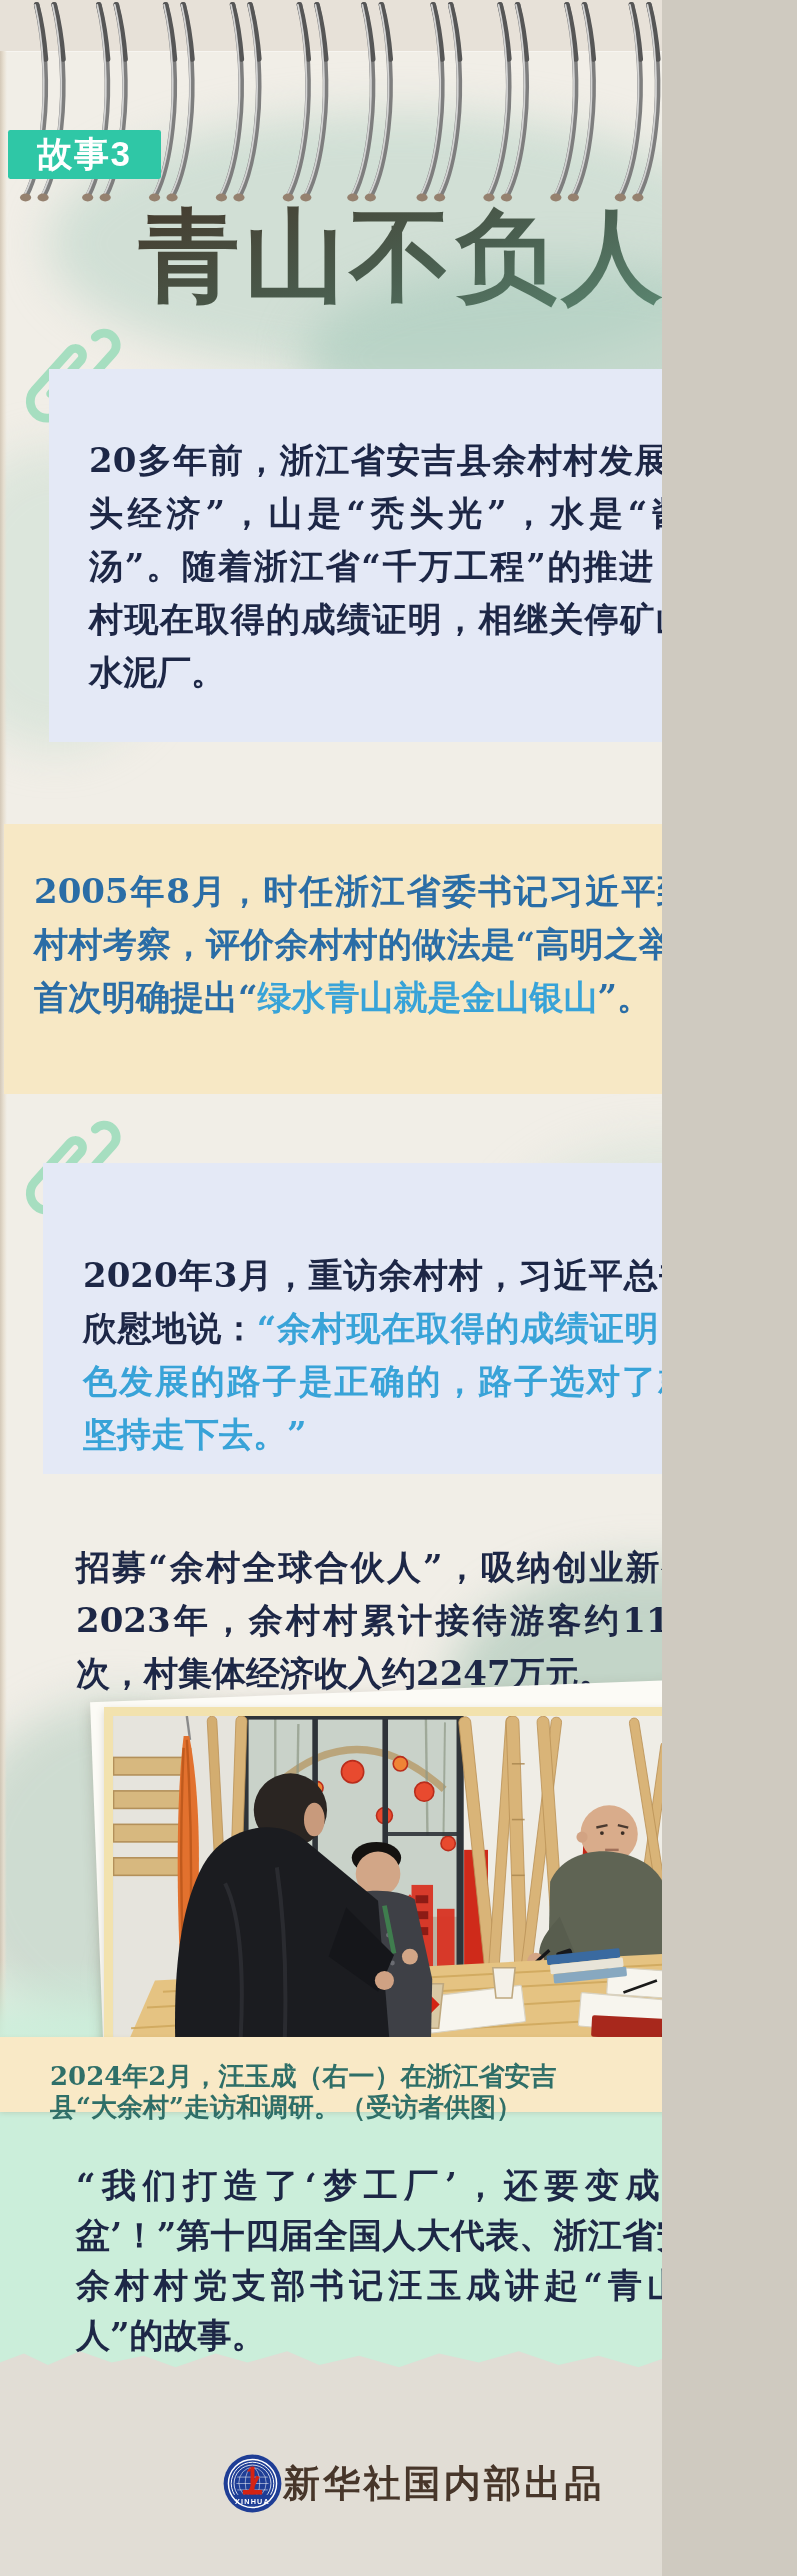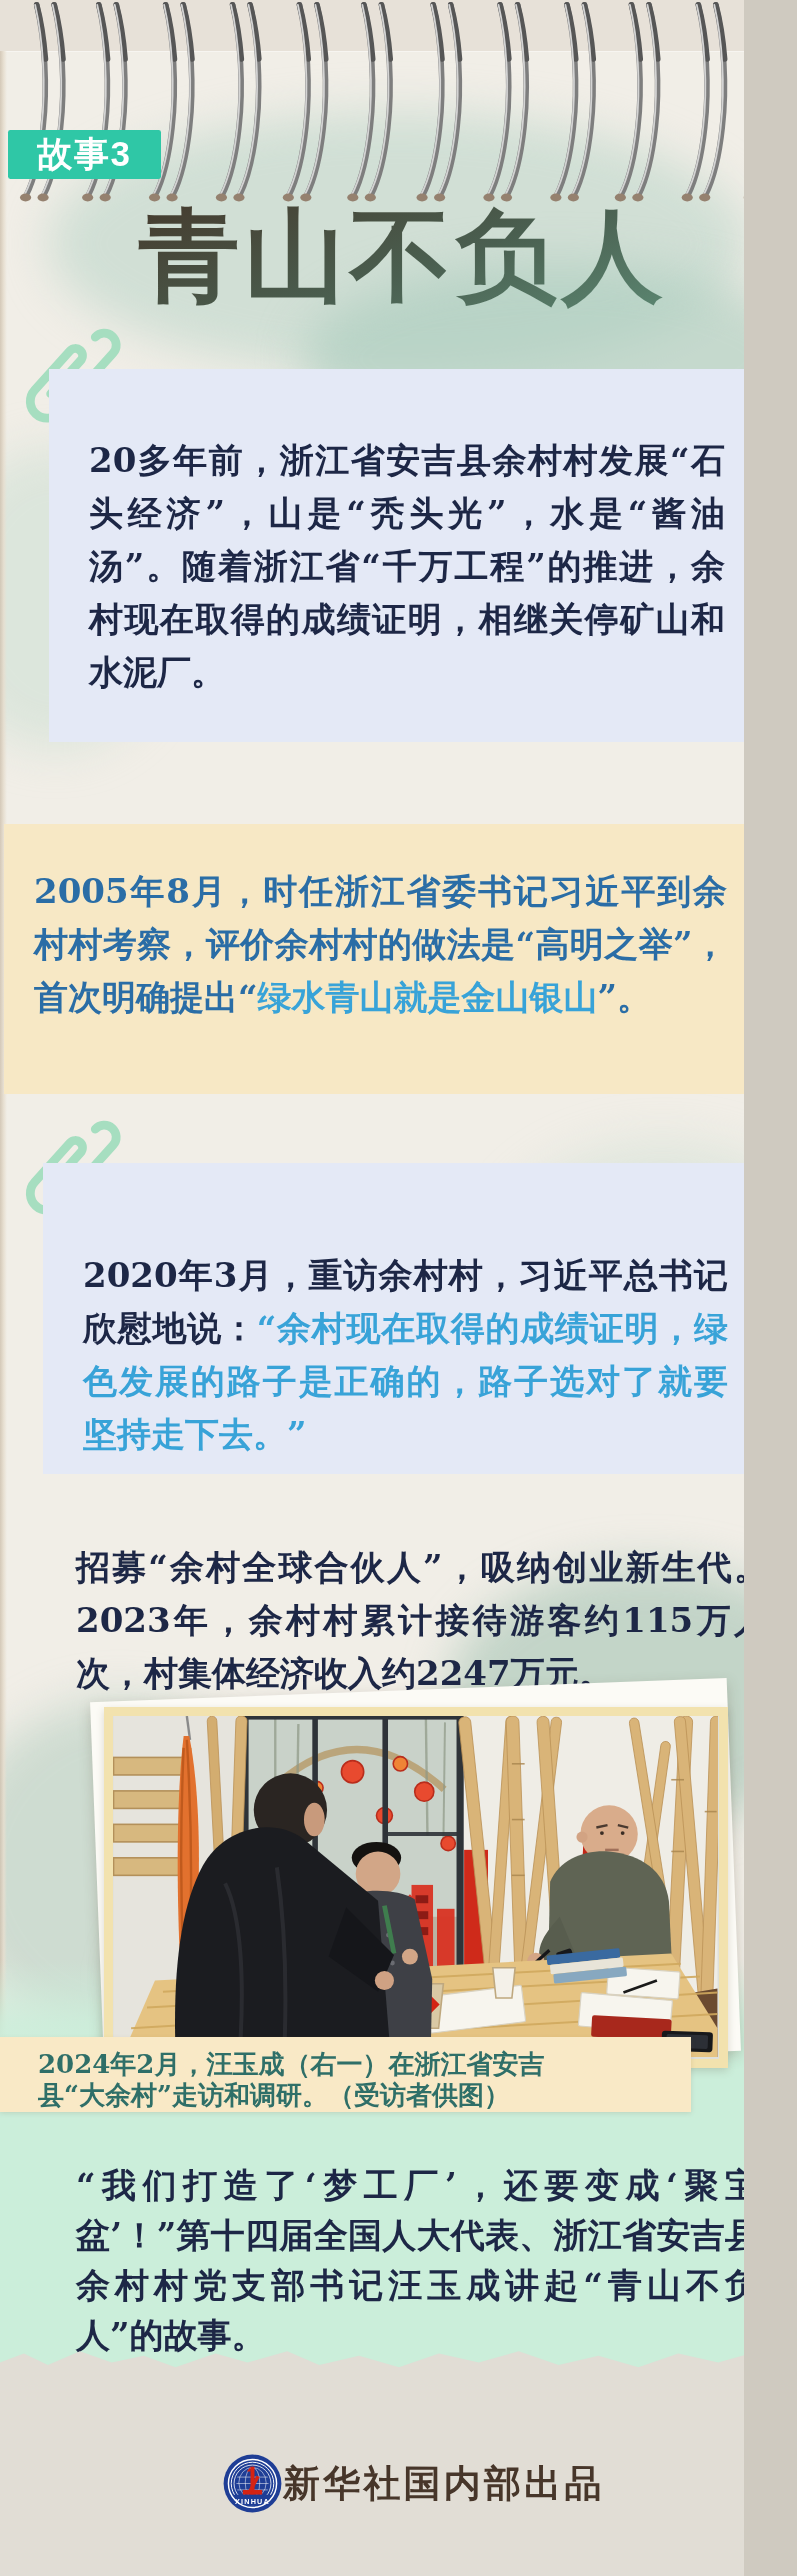--- a/index.html
+++ b/index.html
@@ -1,16 +1,16 @@
 <!DOCTYPE html>
 <html style="font-size:12.8px"><head>
 <meta charset="utf-8">
 <style>
   html,body{margin:0;padding:0;background:#cfcac0;}
-  .page{position:relative;width:744px;height:2576px;overflow:hidden;
+  .page{position:relative;width:662px;height:2576px;overflow:hidden;
         background:#f1eee7;font-family:"DejaVu Serif","Liberation Serif",serif;}
   
   .blob{position:absolute;border-radius:50%;filter:blur(22.3px);pointer-events:none;}
   .b1{left:48px;top:112px;width:702px;height:263px;background:rgba(183,212,198,.55);}
   .b2{left:303px;top:263px;width:511px;height:191px;background:rgba(168,203,188,.6);}
   .b3{left:-64px;top:447px;width:239px;height:303px;background:rgba(196,219,206,.45);}
   .b4{left:495px;top:1141px;width:335px;height:239px;background:rgba(198,221,208,.4);}
   .b5{left:447px;top:1564px;width:399px;height:263px;background:rgba(150,188,170,.5);}
   .b6{left:-48px;top:1699px;width:335px;height:343px;background:rgba(163,198,181,.45);}
   .b7{left:128px;top:1859px;width:558px;height:239px;background:rgba(180,214,196,.4);}
@@ -65,21 +65,21 @@
         background:#fcfbf6;transform:rotate(-2.2deg);z-index:2;
         box-shadow:0 4.8px 12.8px rgba(90,80,60,.25);}
   .photo{position:absolute;left:104px;top:1707px;width:624px;height:361px;margin:0;
         box-sizing:border-box;border:9.6px solid #f2e2ae;background:#dfe0da;z-index:3;
         box-shadow:0 3.2px 8px rgba(90,80,60,.2);}
   .photo svg{display:block;width:605px;height:341px;}
   
   .caption{position:absolute;left:0;top:2037px;width:691px;height:75px;background:#f9e9c6;
         box-sizing:border-box;padding:12px 88px 0 38px;z-index:5;
         box-shadow:0 1.6px 4.8px rgba(120,100,70,.18);}
-  .caption p{margin:0;color:#2f6f68;font-size:26px;line-height:31px;font-weight:bold;}
+  .caption p{margin:12px;color:#2f6f68;font-size:26px;line-height:31px;font-weight:bold;}
   
   .footer{position:absolute;left:0;top:2349px;width:798px;height:227px;background:#e1ddd5;z-index:8;
      clip-path:polygon(0 6%,3% 2%,6% 7%,10% 1%,14% 6%,18% 3%,22% 8%,27% 2%,31% 6%,36% 1%,40% 7%,45% 3%,50% 8%,55% 2%,60% 6%,65% 1%,70% 7%,75% 3%,80% 8%,85% 2%,90% 6%,95% 1%,100% 5%,100% 100%,0 100%);
      filter:drop-shadow(0 -2.4px 0 rgba(255,255,255,.75));}
   .footer-row{position:absolute;left:222px;top:104px;display:flex;align-items:center;}
   .publisher{color:#47362a;font-size:37px;font-weight:bold;letter-spacing:3.2px;
      font-family:"Liberation Sans","DejaVu Sans",sans-serif;text-align:right;}
 </style>
 </head>
 <body>

